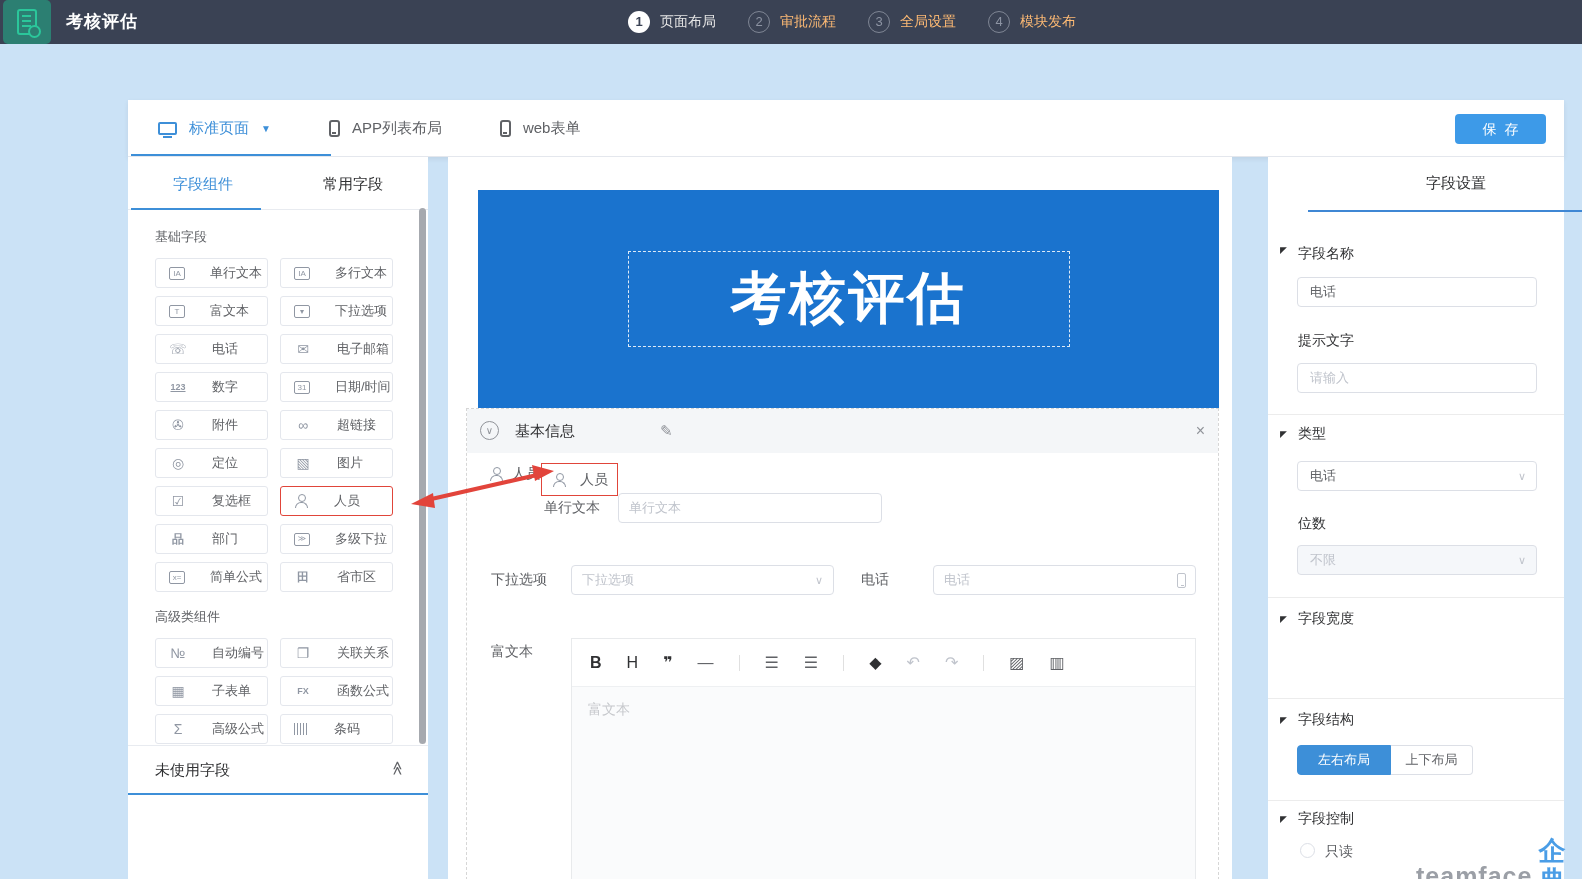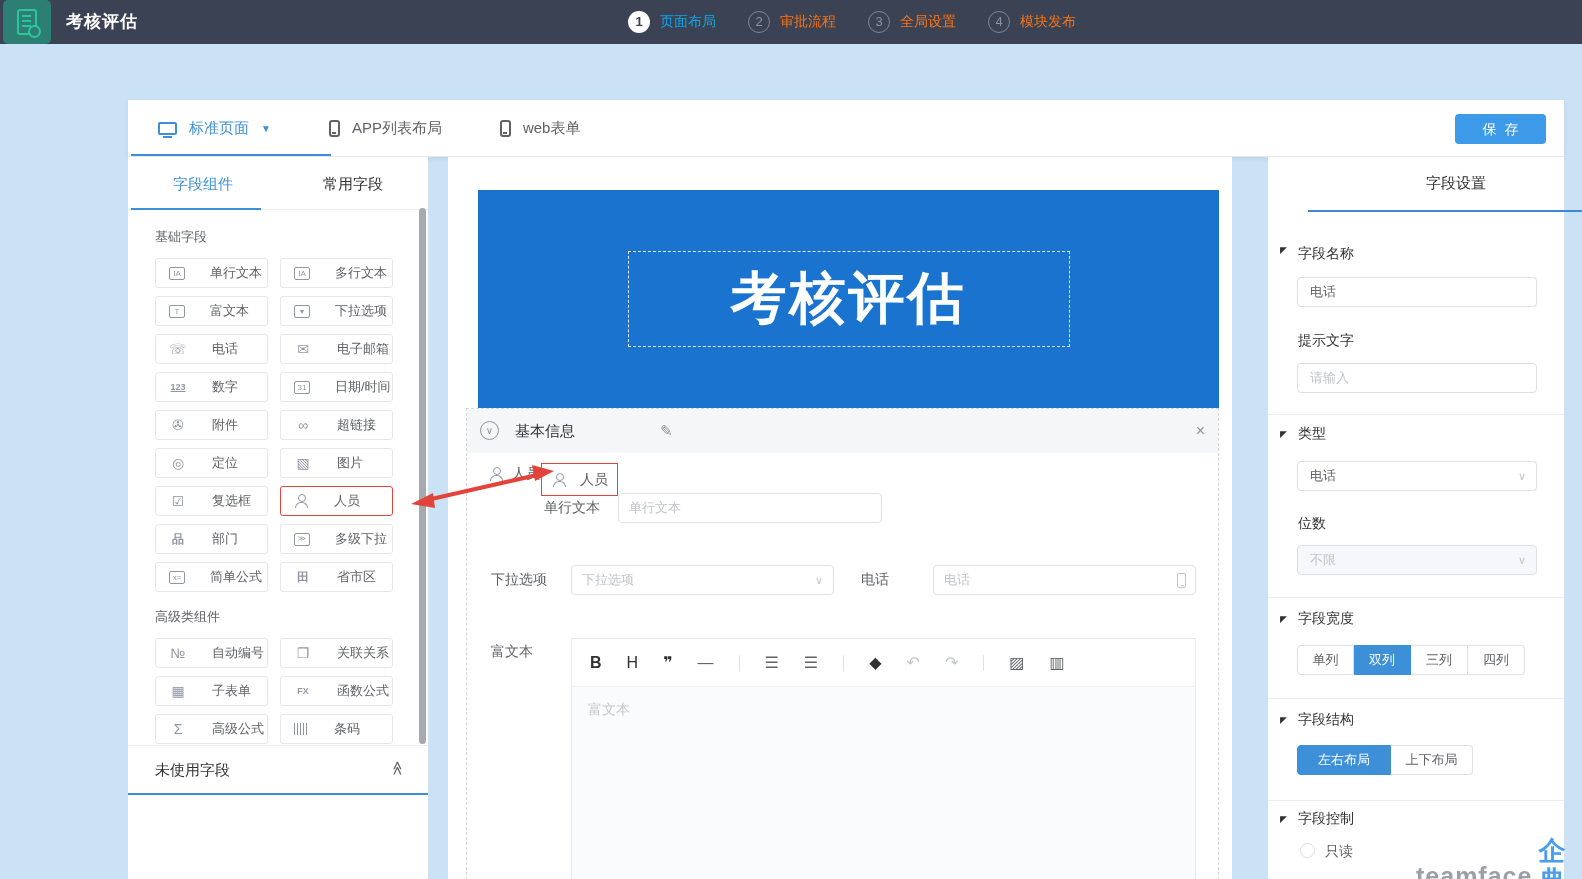--- a/index.html
+++ b/index.html
@@ -11,22 +11,22 @@
   .app-logo { position:absolute; left:3px; top:0; width:48px; height:44px; background:#2c7f72; border-radius:5px; display:flex; align-items:center; justify-content:center; }
   .doc-glyph { width:20px; height:26px; border:2px solid #2bc79b; border-radius:3px; position:relative; }
   .doc-glyph::before { content:""; position:absolute; left:3px; top:4px; width:9px; height:2px; background:#2bc79b; box-shadow:0 5px 0 #2bc79b,0 10px 0 #2bc79b; }
   .doc-glyph::after { content:""; position:absolute; right:-6px; bottom:-5px; width:9px; height:9px; border:2px solid #2bc79b; border-radius:50%; background:#2c7f72; }
   .app-title { position:absolute; left:66px; top:0; height:44px; line-height:44px; color:#fff; font-size:17px; font-weight:bold; letter-spacing:1px; }
   .steps { position:absolute; left:628px; top:0; height:44px; display:flex; align-items:center; gap:32px; }
   .step { display:flex; align-items:center; gap:10px; }
   .step-circle { width:22px; height:22px; border-radius:50%; text-align:center; font-size:13px; line-height:22px; }
   .step.active .step-circle { background:#fff; color:#3a4254; font-weight:bold; }
   .step:not(.active) .step-circle { border:1px solid #7f8694; color:#8d94a3; line-height:20px; }
-  .step-label { font-size:14px; color:#f97316; }
-  .step.active .step-label { color:#0ea5e9; }
+  .step-label { font-size:14px; color:#fdba74; }
+  .step.active .step-label { color:#e5e5e5; }
 
   
   .tabbar { position:absolute; left:128px; top:100px; width:1436px; height:57px; background:#fff; border-bottom:1px solid #e4e7ed; box-shadow:0 2px 5px rgba(0,0,0,.07); }
   .tabs { position:absolute; left:30px; top:0; height:57px; display:flex; align-items:center; gap:58px; }
   .tab { display:flex; align-items:center; gap:12px; font-size:15px; color:#606266; cursor:pointer; }
   .tab.active { color:#3d8fd8; }
   .monitor-ic { width:19px; height:13px; border:2px solid #3d8fd8; border-radius:2px; position:relative; }
   .monitor-ic::after { content:""; position:absolute; left:3px; right:3px; bottom:-5px; height:2px; background:#3d8fd8; }
   .phone-ic { width:11px; height:17px; border:2px solid #606266; border-radius:3px; position:relative; }
   .phone-ic::after { content:""; position:absolute; left:50%; margin-left:-2px; bottom:1px; width:4px; height:2px; background:#606266; }
@@ -371,26 +371,20 @@
   <div class="rp-sub" style="left:30px; top:358px;">位数</div>
   <div class="rp-inp disabled" style="top:388px;">
     <span>不限</span>
     <span class="sel-chev">∨</span>
   </div>
 
   <div class="rp-div" style="top:440px;"></div>
 
   <span class="tri" style="left:12px; top:457px;">◤</span>
   <div class="rp-label" style="left:30px; top:453px;">字段宽度</div>
-  <div class="seg" style="top:488px;">
-    <div class="sbtn" style="width:57px;">单列</div>
-    <div class="sbtn on" style="width:57px;">双列</div>
-    <div class="sbtn" style="width:57px;">三列</div>
-    <div class="sbtn" style="width:57px;">四列</div>
-  </div>
 
   <div class="rp-div" style="top:541px;"></div>
 
   <span class="tri" style="left:12px; top:558px;">◤</span>
   <div class="rp-label" style="left:30px; top:554px;">字段结构</div>
   <div class="seg" style="top:588px;">
     <div class="sbtn on" style="width:94px;">左右布局</div>
     <div class="sbtn" style="width:82px;">上下布局</div>
   </div>
 

